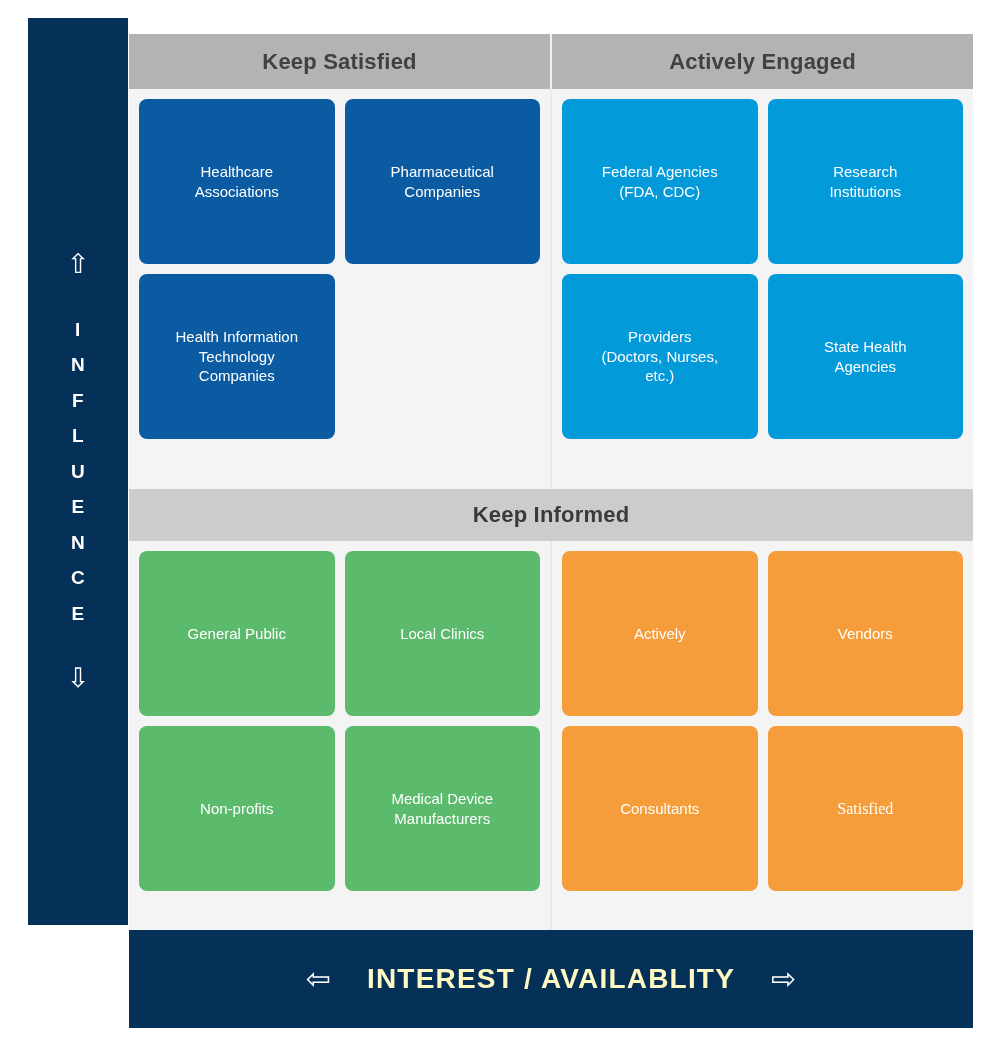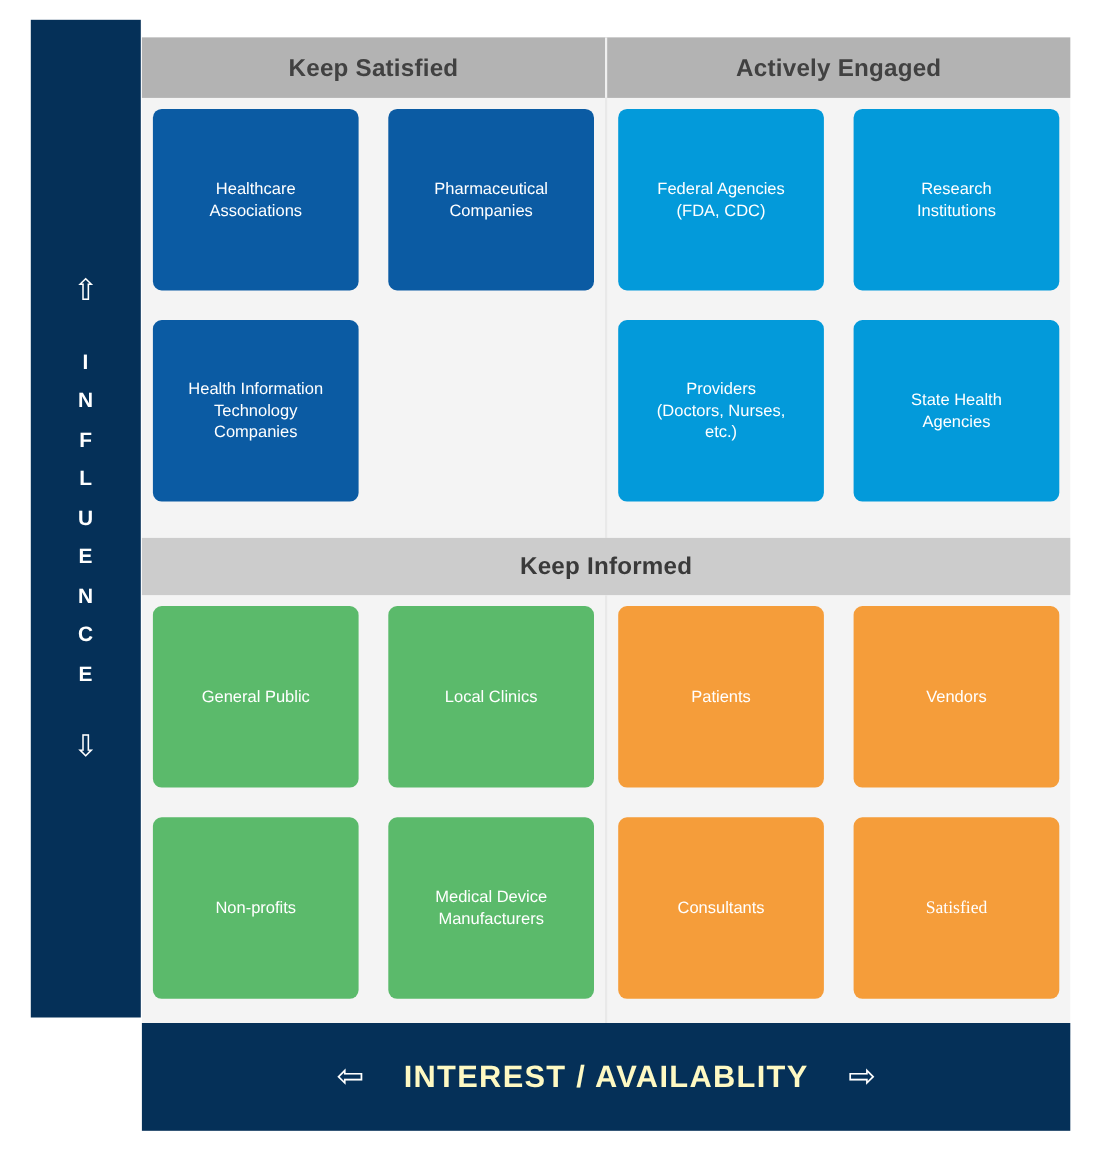--- a/index.html
+++ b/index.html
@@ -127,21 +127,21 @@
     flex: 1 1 0;
     min-height: 0;
   }
   .quadrant {
     flex: 1 1 0;
     box-sizing: border-box;
     padding: 10px 10px 10px 10px;
     display: grid;
     grid-template-columns: 1fr 1fr;
     grid-auto-rows: 165px;
-    gap: 27px;
+    gap: 10px;
     align-content: start;
     min-width: 0;
   }
   .quadrant.left-q { border-right: 2px solid #e9e9e9; }
   .quadrant.bottom-row { align-content: start; }
 
   .card {
     border-radius: 8px;
     display: flex;
     align-items: center;
@@ -236,21 +236,21 @@
           </div>
           <div class="card c-green">
             <span>Non-profits</span>
           </div>
           <div class="card c-green">
             <span>Medical Device<br>Manufacturers</span>
           </div>
         </div>
       <div class="quadrant bottom-row">
           <div class="card c-orange">
-            <span>Patients</span>
+            <span>Actively</span>
           </div>
           <div class="card c-orange">
             <span>Vendors</span>
           </div>
           <div class="card c-orange">
             <span>Consultants</span>
           </div>
           <div class="card c-orange serif">
             <span>Satisfied</span>
           </div>

